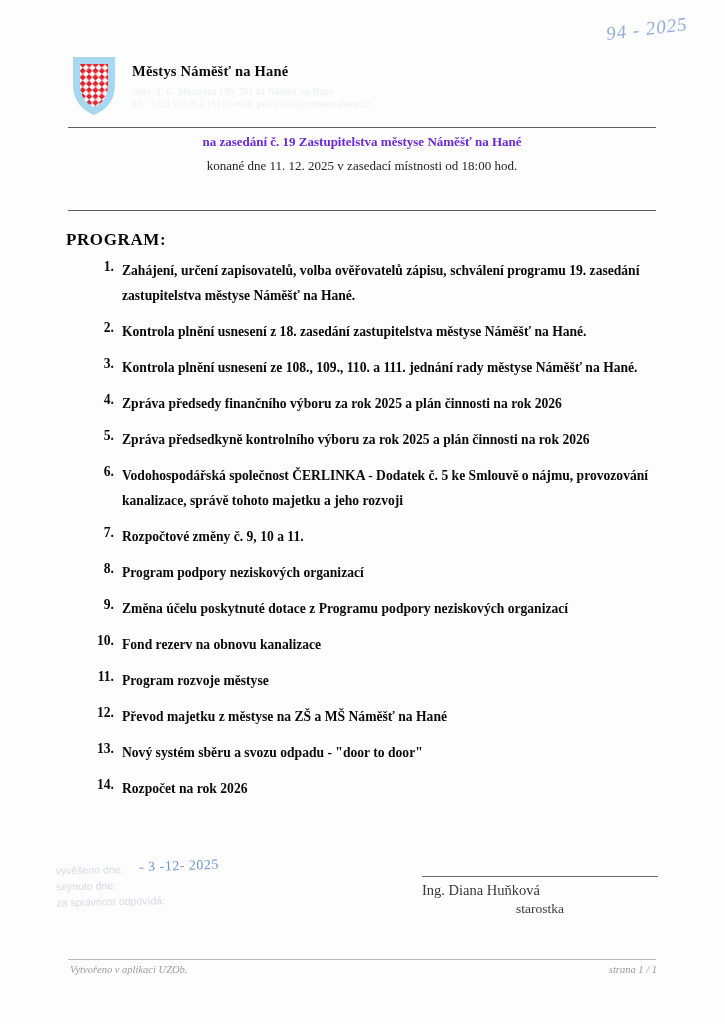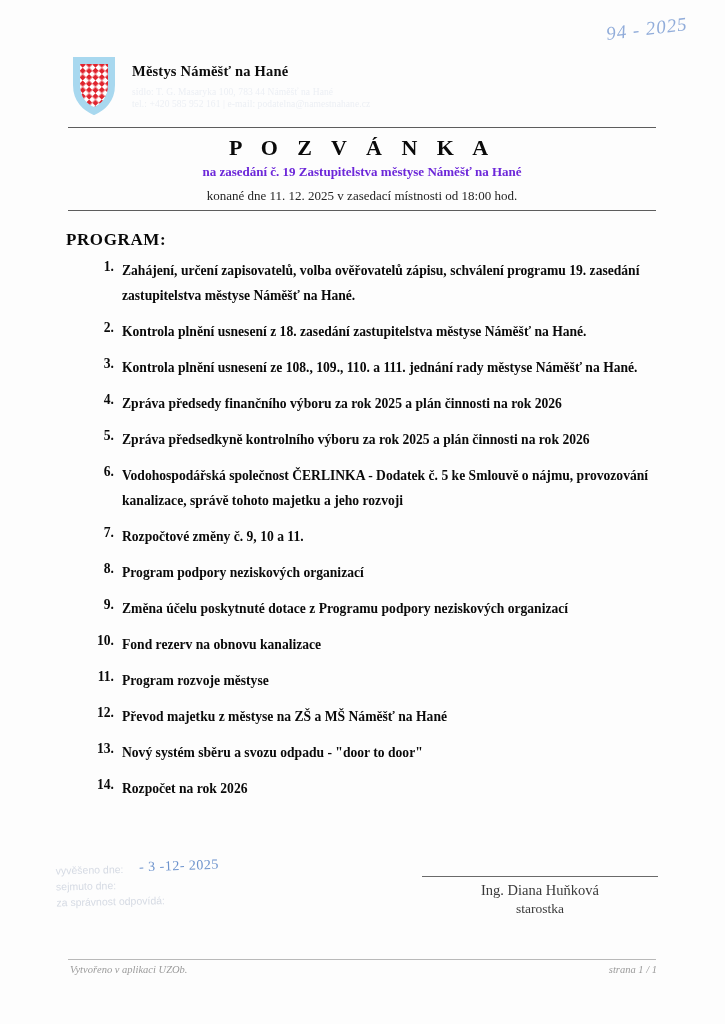--- a/index.html
+++ b/index.html
@@ -186,21 +186,20 @@
     top: 876px;
     width: 236px;
     height: 1px;
     background: #6a6a6a;
   }
   .sign-name {
     position: absolute;
     left: 422px;
     top: 882px;
     width: 236px;
-    text-align: center;
     font-family: "Liberation Serif", serif;
     font-size: 14.5px;
     color: #3a3a3a;
   }
   .sign-role {
     position: absolute;
     left: 422px;
     top: 901px;
     width: 236px;
     text-align: center;
@@ -265,21 +264,20 @@
       </svg>
     </span>
     <div class="org-name">Městys Náměšť na Hané</div>
     <div class="org-contact l1">sídlo: T. G. Masaryka 100, 783 44 Náměšť na Hané</div>
     <div class="org-contact l2">tel.: +420 585 952 161 | e-mail: podatelna@namestnahane.cz</div>
   </div>
 
   <div class="rule top"></div>
 
   <div class="title-block">
-    <div class="doc-title">P O Z V Á N K A</div>
     <div class="doc-subtitle">na zasedání č. 19 Zastupitelstva městyse Náměšť na Hané</div>
     <div class="doc-when">konané dne 11. 12. 2025 v zasedací místnosti od 18:00 hod.</div>
   </div>
 
   <div class="rule bottom"></div>
 
   <div class="program-heading">PROGRAM:</div>
 
   <div class="agenda" id="agenda-list">
       <div class="agenda-item">

